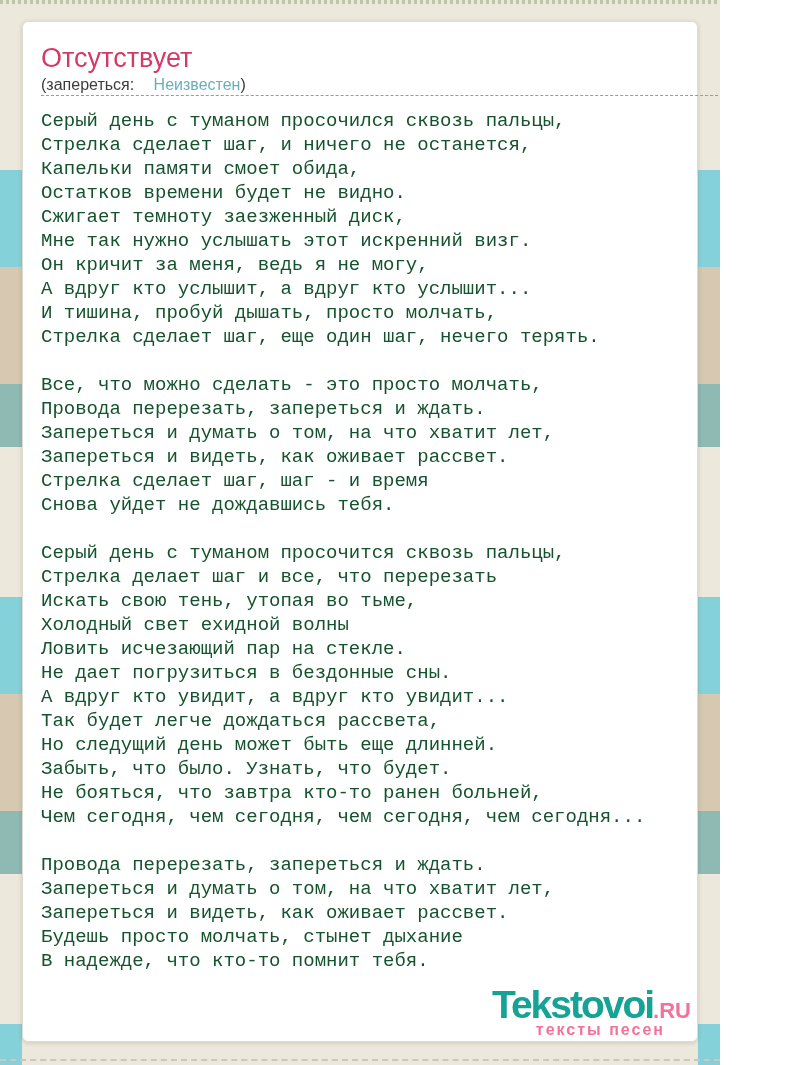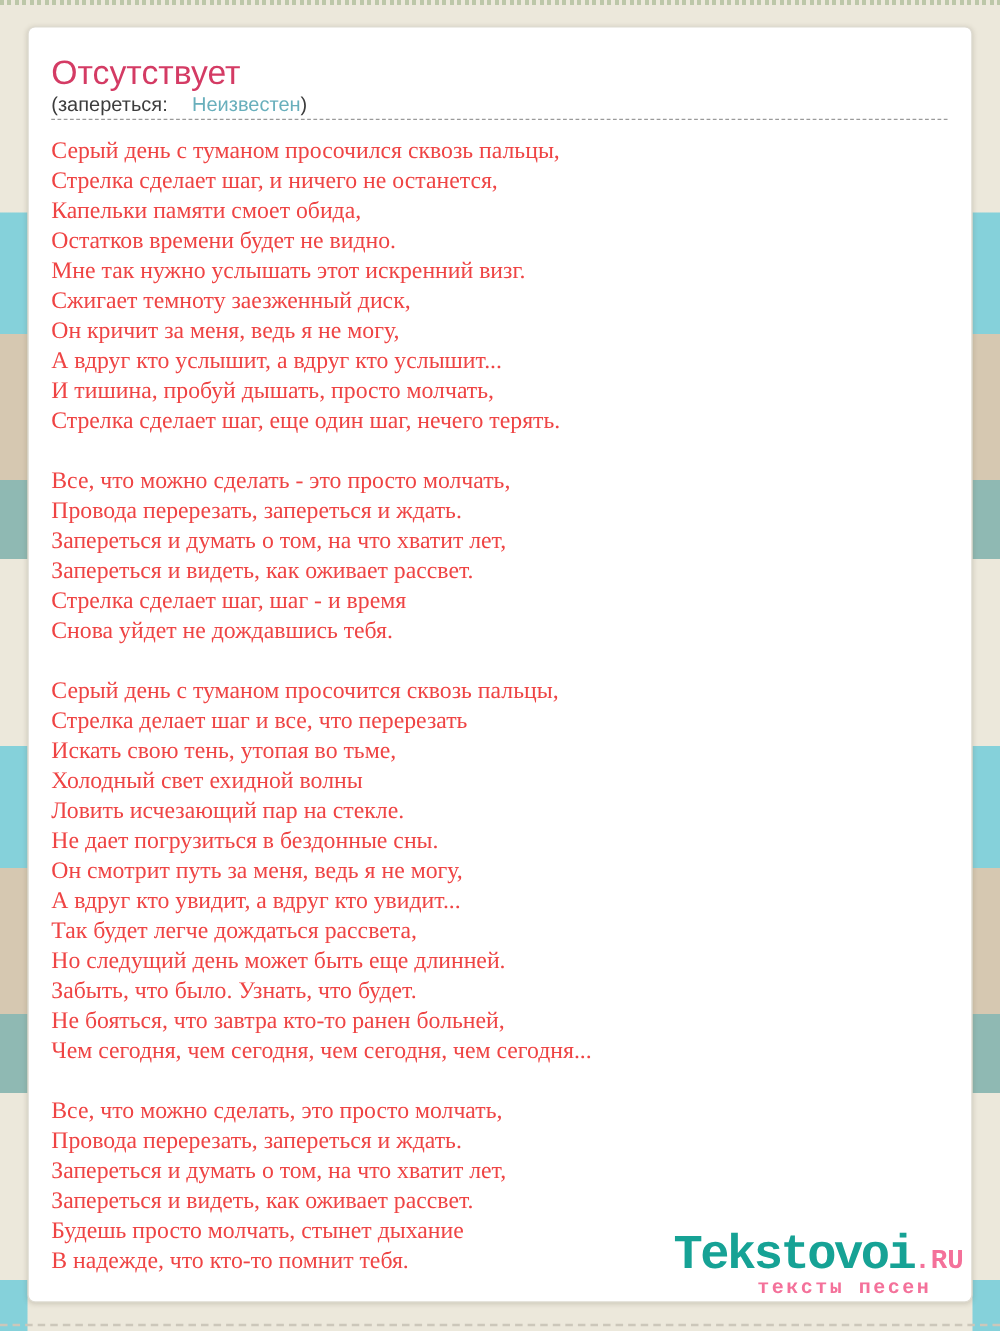--- a/index.html
+++ b/index.html
@@ -1,19 +1,19 @@
 <!DOCTYPE html>
 <html lang="ru" style="--title-pink: #d43b64; --artist-link-teal: #68afbc; --logo-teal: #16a295; --logo-pink: #f4719a; --stripe-blue: #85d1da; --stripe-tan: #d6c8b1; --stripe-teal: #8fb9b3; --page-cream: #ece8db;"><head>
 <meta charset="utf-8">
 <title>Отсутствует</title>
 <style>
   html, body { margin: 0; padding: 0; }
   .page {
     position: relative;
-    width: 800px;
+    width: 720px;
     height: 1065px;
     background: var(--page-cream, #ece8db);
     overflow: hidden;
     font-family: "Liberation Sans", sans-serif;
   }
   
   .stripe {
     position: absolute;
     top: 170px;
     bottom: 0;
@@ -79,36 +79,35 @@
     cursor: pointer;
     margin-left: 15px;
   }
   .header-divider {
     margin-top: 1px;
     width: 717px;
     border-bottom: 1px dashed #9a9a9a;
   }
   .lyrics {
     margin-top: 13px;
-    font-family: Liberation Serif, serif;
+    font-family: Liberation Mono, monospace;
     font-size: 19px;
     line-height: 24px;
-    color: #ef4444;
+    color: #14532d;
   }
   .stanza { margin: 0 0 24px 0; }
   .lyric-line { white-space: pre; }
   
   .logo {
     position: absolute;
     right: 6px;
     bottom: 0px;
     text-align: right;
     cursor: pointer;
     line-height: 1;
-    font-family: Liberation Mono, monospace;
   }
   .logo-main {
     font-weight: bold;
     white-space: nowrap;
   }
   .logo-brand {
     color: var(--logo-teal, #16a295);
     font-size: 39px;
     letter-spacing: -2px;
   }
@@ -143,52 +142,50 @@
     <div class="artist-line"><span>(запереться: </span><a class="artist-link">Неизвестен</a><span>)</span></div>
 
     <div class="header-divider"></div>
 
     <div class="lyrics" id="lyrics">
         <div class="stanza">
           <div class="lyric-line">Серый день с туманом просочился сквозь пальцы,</div>
           <div class="lyric-line">Стрелка сделает шаг, и ничего не останется,</div>
           <div class="lyric-line">Капельки памяти смоет обида,</div>
           <div class="lyric-line">Остатков времени будет не видно.</div>
+          <div class="lyric-line">Сжигает темноту заезженный диск,</div>
           <div class="lyric-line">Мне так нужно услышать этот искренний визг.</div>
-          <div class="lyric-line">Сжигает темноту заезженный диск,</div>
           <div class="lyric-line">Он кричит за меня, ведь я не могу,</div>
           <div class="lyric-line">А вдруг кто услышит, а вдруг кто услышит...</div>
           <div class="lyric-line">И тишина, пробуй дышать, просто молчать,</div>
           <div class="lyric-line">Стрелка сделает шаг, еще один шаг, нечего терять.</div>
         </div>
         <div class="stanza">
           <div class="lyric-line">Все, что можно сделать - это просто молчать,</div>
           <div class="lyric-line">Провода перерезать, запереться и ждать.</div>
           <div class="lyric-line">Запереться и думать о том, на что хватит лет,</div>
           <div class="lyric-line">Запереться и видеть, как оживает рассвет.</div>
           <div class="lyric-line">Стрелка сделает шаг, шаг - и время</div>
           <div class="lyric-line">Снова уйдет не дождавшись тебя.</div>
         </div>
         <div class="stanza">
           <div class="lyric-line">Серый день с туманом просочится сквозь пальцы,</div>
           <div class="lyric-line">Стрелка делает шаг и все, что перерезать</div>
           <div class="lyric-line">Искать свою тень, утопая во тьме,</div>
           <div class="lyric-line">Холодный свет ехидной волны</div>
           <div class="lyric-line">Ловить исчезающий пар на стекле.</div>
           <div class="lyric-line">Не дает погрузиться в бездонные сны.</div>
-          <div class="lyric-line">Он смотрит путь за меня, ведь я не могу,</div>
           <div class="lyric-line">А вдруг кто увидит, а вдруг кто увидит...</div>
           <div class="lyric-line">Так будет легче дождаться рассвета,</div>
           <div class="lyric-line">Но следущий день может быть еще длинней.</div>
           <div class="lyric-line">Забыть, что было. Узнать, что будет.</div>
           <div class="lyric-line">Не бояться, что завтра кто-то ранен больней,</div>
           <div class="lyric-line">Чем сегодня, чем сегодня, чем сегодня, чем сегодня...</div>
         </div>
         <div class="stanza">
-          <div class="lyric-line">Все, что можно сделать, это просто молчать,</div>
           <div class="lyric-line">Провода перерезать, запереться и ждать.</div>
           <div class="lyric-line">Запереться и думать о том, на что хватит лет,</div>
           <div class="lyric-line">Запереться и видеть, как оживает рассвет.</div>
           <div class="lyric-line">Будешь просто молчать, стынет дыхание</div>
           <div class="lyric-line">В надежде, что кто-то помнит тебя.</div>
         </div>
       </div>
 
     <div class="logo">
       <div class="logo-main"><span class="logo-brand">Tekstovoi</span><span class="logo-tld">.ru</span></div>

